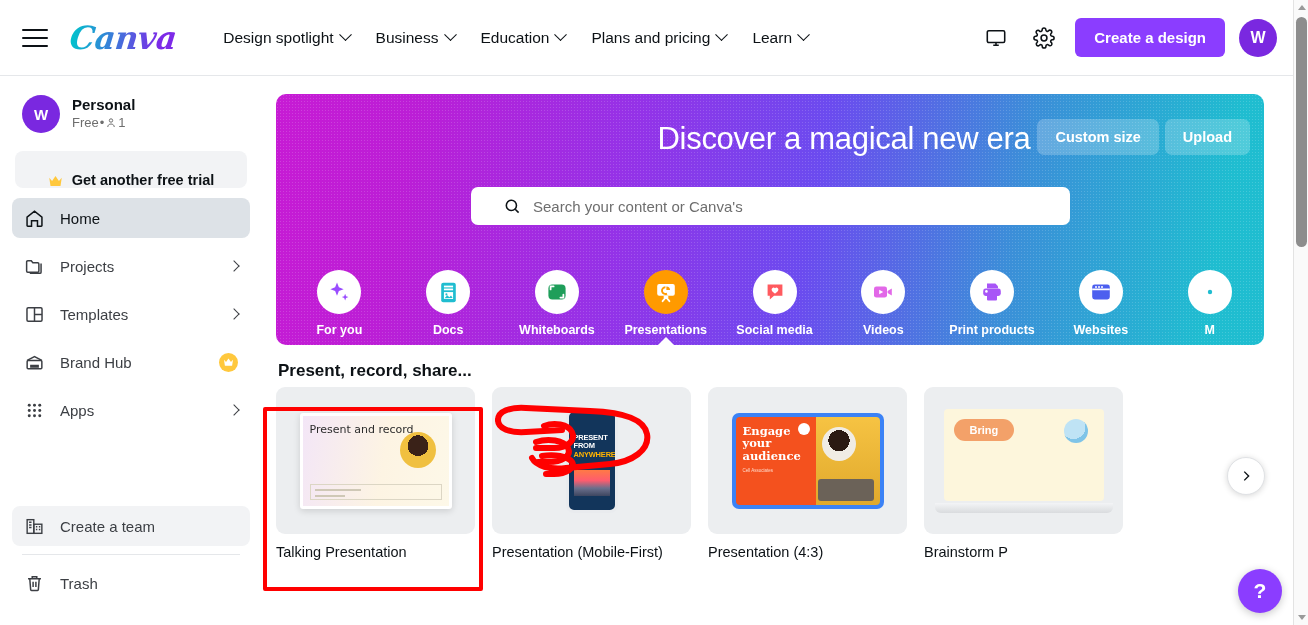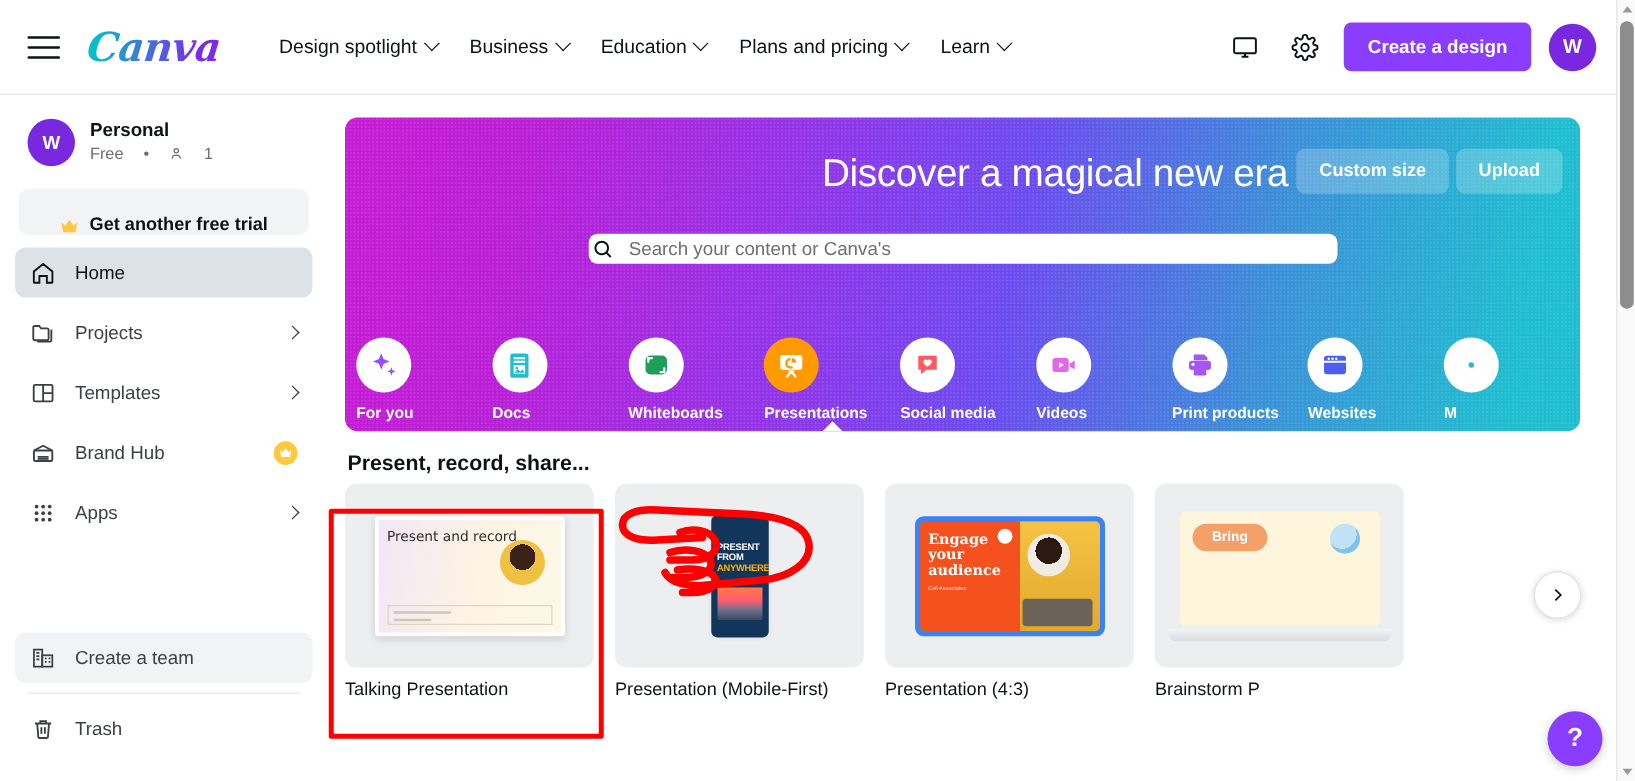--- a/index.html
+++ b/index.html
@@ -48,21 +48,21 @@
 
   
   .sidebar {
     position:absolute; top:77px; left:0; width:262px; height:548px;
     background:#fff; padding:12px 12px 0 12px;
   }
   .account { display:flex; align-items:center; gap:12px; padding:6px 10px 10px 10px; cursor:pointer;}
   .account-av { width:38px; height:38px; border-radius:50%; background:#7a28e0; color:#fff;
     font-size:15px; font-weight:700; display:flex; align-items:center; justify-content:center; flex:0 0 auto;}
   .account-name { font-size:15px; font-weight:700; color:#0d1216; line-height:1.25; }
-  .account-sub { font-size:13px; color:#6e6e6e; line-height:1.3; display:flex; align-items:center; gap:16px;}
+  .account-sub { font-size:13px; color:#6e6e6e; line-height:1.3; display:flex; align-items:center; gap:1px;}
   .trial {
     display:flex; align-items:flex-end; justify-content:center; gap:9px;
     background:#f2f3f5; border-radius:8px; height:37px; margin:8px 3px 10px 3px;
     font-size:14.5px; font-weight:700; color:#0d1216; cursor:pointer;
   }
   .side-item {
     display:flex; align-items:center; gap:15px; height:40px; padding:0 12px;
     border-radius:8px; font-size:15px; color:#3c3f44; cursor:pointer; margin-bottom:8px;
   }
   .side-item.active { background:#dde2e7; color:#0d1216; }
@@ -89,32 +89,32 @@
     position:absolute; top:27px; left:0; width:1136px; text-align:center;
     color:#fff; font-size:31px; font-weight:400; letter-spacing:-0.3px;
   }
   .hero-actions { position:absolute; top:25px; right:14px; display:flex; gap:6px; z-index:3;}
   .ghost-btn {
     background:rgba(255,255,255,0.22); color:#fff; font-size:14.5px; font-weight:700;
     padding:10px 18px; border-radius:7px; border:none; cursor:pointer;
     font-family:"Liberation Sans", sans-serif; white-space:nowrap;
   }
   .search-wrap {
-    position:absolute; top:93px; left:195px; width:599px; height:24px;
+    position:absolute; top:93px; left:195px; width:599px; height:38px;
     background:#fff; border-radius:7px; display:flex; align-items:center;
-    padding:0 2px; gap:11px; z-index:3;
+    padding:0 32px; gap:11px; z-index:3;
   }
   .search-input {
     border:none; outline:none; flex:1; font-size:15px; color:#0d1216;
     font-family:"Liberation Sans", sans-serif; background:transparent;
   }
   .search-input::placeholder{ color:#6e6e6e; }
 
   .cats { position:absolute; bottom:8px; left:0; width:988px; display:flex; z-index:3; padding-left:9px;}
-  .cat { width:118px; display:flex; flex-direction:column; align-items:flex-start; gap:9px; cursor:pointer; position:relative;}
+  .cat { width:118px; display:flex; flex-direction:column; align-items:center; gap:9px; cursor:pointer; position:relative;}
   .cat-circle {
     width:44px; height:44px; border-radius:50%; background:#fff;
     display:flex; align-items:center; justify-content:center;
   }
   .cat-circle.on { background:#ff9a00; }
   .cat-label { font-size:12.5px; font-weight:700; color:#fff; white-space:nowrap;}
   .cat .pointer {
     position:absolute; bottom:-10px; left:50%; transform:translateX(-50%);
     width:0;height:0;border-left:10px solid transparent;border-right:10px solid transparent;
     border-bottom:10px solid #fff;

